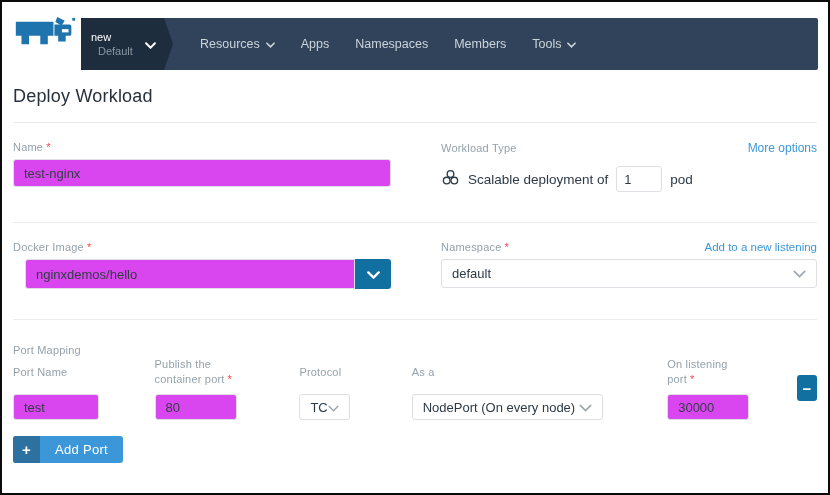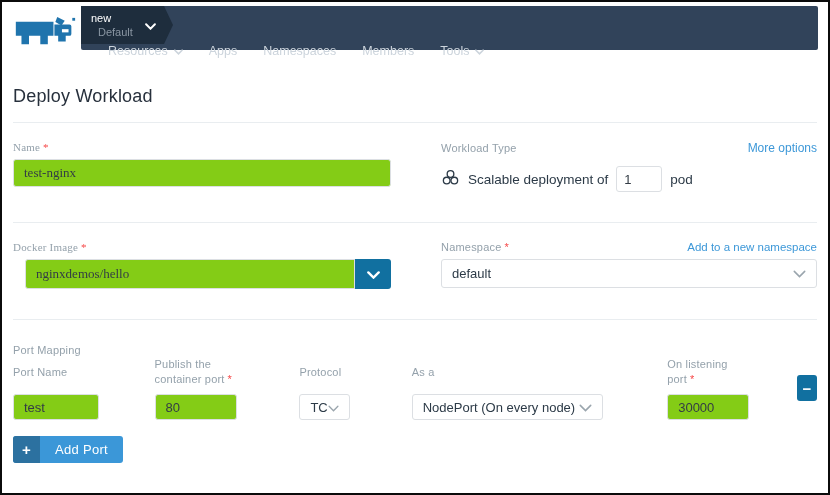--- a/index.html
+++ b/index.html
@@ -6,22 +6,22 @@
   html,body { background:#fff; }
   body { font-family: "Liberation Sans", sans-serif; }
   .screen {
     position: relative; width: 830px; height: 495px;
     border: 2px solid #0b0b0b; background: #fff; overflow: hidden;
   }
   
   .header { position: relative; height: 60px; }
   .logo { position:absolute; left:11px; top:11px; }
   .navbar {
-    position:absolute; left:79px; top:4px; right:10px; height:44px;
-    background:#31435a; display:flex; align-items:stretch; border-radius:2px;flex-direction:column;
+    position:absolute; left:79px; top:16px; right:10px; height:52px;
+    background:#31435a; display:flex; align-items:stretch; border-radius:2px;
   }
   .cluster-switcher {
     background:#1e2d3d; width:92px; padding:5px 10px 5px 10px;
     display:flex; align-items:center; cursor:pointer;
     clip-path: polygon(0 0, calc(100% - 9px) 0, 100% 50%, calc(100% - 9px) 100%, 0 100%);
   }
   .cluster-names { flex:1; }
   .cluster-name { color:#fff; font-size:11px; line-height:14px; }
   .project-name { color:#8a96a3; font-size:11px; line-height:14px; padding-left:7px; }
   .cluster-switcher .chev { color:#fff; margin-right:7px; }
@@ -38,30 +38,30 @@
   .avatar { width:28px; height:28px; display:block; }
   .avatar-wrap .chev { color:#94a0ac; }
   
   .main { padding:0 11px; }
   .page-title { font-size:18px; font-weight:500; color:#27303c; margin-top:24px; letter-spacing:.2px; }
   .divider { border:none; border-top:1px solid #e9edf0; margin:0; }
   .d1 { margin-top:15px; }
   .d2 { margin-top:30px; }
   .d3 { margin-top:30px; }
   .row { display:flex; gap:50px; margin-top:18px; }
-  .col-l { width:378px;font-family:Liberation Serif, serif; }
+  .col-l { width:378px; }
   .col-r { flex:1; }
   .field-label { font-size:11px; color:#94a1ab; letter-spacing:.2px; }
   .req { color:#f64747; margin-left:3px; }
   .label-row { display:flex; align-items:baseline; justify-content:space-between; }
   .link { color:#3d98d8; font-size:11.5px; text-decoration:none; cursor:pointer; }
   .more-link { font-size:12px; font-weight:400; }
   input.text-input {
     width:100%; height:28px; border:1px solid #dcdfe3; border-radius:3px;
-    padding:0 10px; font-family:inherit; font-size:13px; color:#333c45; background:#84cc16; outline:none;
+    padding:0 10px; font-family:inherit; font-size:13px; color:#333c45; background:#d946ef; outline:none;
   }
   .mt6 { margin-top:6px; }
   .scalable-row { display:flex; align-items:center; margin-top:11px; gap:8px; color:#2c3a47; font-size:13.5px; }
   .count-input { width:46px; height:26px; border:1px solid #dcdfe3; border-radius:3px; padding:0 7px; font-family:inherit; font-size:13px; color:#333c45; outline:none; }
   .input-group { display:flex; margin-top:6px;margin-left:12px; }
   .input-group input { border-radius:3px 0 0 3px; height:30px; }
   .dd-btn {
     width:40px; height:30px; background:#1170a0; border:none; border-radius:0 3px 3px 0;
     color:#fff; cursor:pointer; display:flex; align-items:center; justify-content:center;
   }
@@ -207,21 +207,21 @@
                 </svg>
             </span>
           </button>
         </div>
       </div>
       <div class="col-r">
         <div class="label-row">
           <div class="field-label">
             <span>Namespace</span><span class="req">*</span>
           </div>
-          <a class="link">Add to a new namespace</a>
+          <a class="link">Add to a new listening</a>
         </div>
         <div class="select mt6">
           <span class="sel-value">default</span>
           <span class="chev">
             <svg width="13" height="8" viewBox="0 0 10 6">
                 <polyline points="1,1 5,5 9,1" fill="none" stroke="currentColor" stroke-width="1.2" stroke-linecap="round"></polyline>
               </svg>
           </span>
         </div>
       </div>

